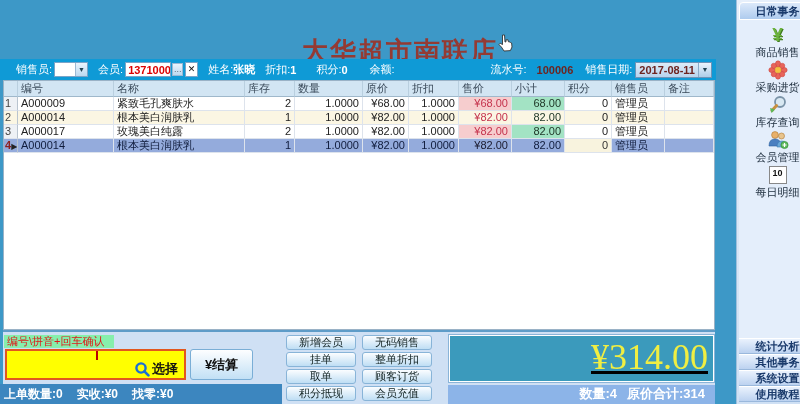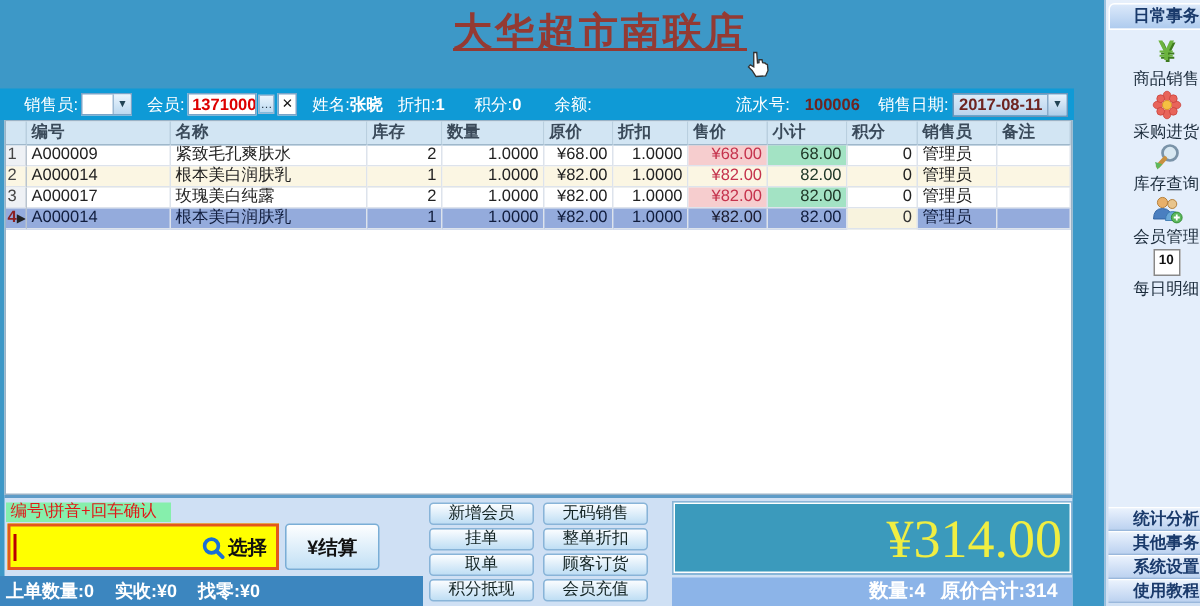--- a/index.html
+++ b/index.html
@@ -2,21 +2,21 @@
 <html><head>
 <meta charset="utf-8">
 <style>
   * { margin:0; padding:0; box-sizing:border-box; }
   html,body { width:800px; height:404px; overflow:hidden; }
   body { font-family:"Liberation Sans","DejaVu Sans",sans-serif; }
   .app { position:relative; width:800px; height:404px; background:#3d98c7; }
 
   
   .banner { position:absolute; left:0; top:0; width:718px; height:59px; background:#3d98c7; }
-  .title { position:absolute; left:0; top:4px; width:800px; text-align:center;
+  .title { position:absolute; left:0; top:34px; width:800px; text-align:center;
            font-size:26px; font-weight:bold; color:#943a33; text-decoration:underline;
            letter-spacing:2px; }
   .cursor { position:absolute; left:498px; top:34px; }
 
   
   .member-bar { position:absolute; left:0; top:59px; width:716px; height:21px;
     background:#0f9ad6; display:flex; align-items:center; font-size:11px; color:#fff;
     padding:0 4px; white-space:nowrap; }
   .member-bar .lbl { margin-left:10px; }
   .member-bar .lbl:first-child { margin-left:12px; }
@@ -41,21 +41,21 @@
   .date-combo .arrow-btn { width:13px; height:14px; margin-left:3px;
     background:linear-gradient(#eaf4fd,#aecde8); border-left:1px solid #8aaac8;
     font-size:7px; color:#245; text-align:center; line-height:14px; }
 
   
   .grid { position:absolute; left:3px; top:80px; width:712px; height:250px;
     background:#fff; font-size:11px; border:1px solid #9ab2c6; }
   .grow { display:grid; grid-template-columns:14px 96px 131px 50px 68px 46px 50px 53px 53px 47px 53px 49px; }
   .c { height:14px; line-height:13px; padding:0 3px; border-right:1px solid #dde3ec;
        border-bottom:1px solid #dde3ec; overflow:hidden; white-space:nowrap; color:#222; }
-  .h .c { height:16px; line-height:15px; background:#d2e5f3; color:#3a4a5a; font-weight:bold;
+  .h .c { height:16px; line-height:15px; background:#d2e5f3; color:#3a4a5a; font-weight:normal;
           border-right:1px solid #b9cfdf; border-bottom:1px solid #9fb8cb; }
   .ind { background:#eef1f5; border-right:1px solid #b9c4cf; padding:0 1px; text-align:left; color:#444; }
   .num { text-align:right; }
   .alt .c { background:#fbf6e3; }
   .price-c { background:#f6cdce; color:#c5334d; }
   .sub-c { background:#a3e3c4; color:#203828; }
   .sel .c { background:#94abdc; color:#101c3c; }
   .sel .price-c { background:#94abdc; color:#1a1a2e; }
   .sel .sub-c { background:#94abdc; }
   .sel .pts-c { background:#f8f3de; color:#333; }
@@ -65,38 +65,38 @@
 
   
   .bottom { position:absolute; left:3px; top:330px; width:712px; height:74px;
     background:#cfe0f4; border-top:2px solid #5e9cc8; }
   .hint-strip { position:absolute; left:1px; top:3px; width:110px; height:13px;
     background:#86efac; color:#e01818; font-size:11px; line-height:13px; padding-left:3px; }
   .chk-wrap { position:absolute; left:114px; top:18px; display:flex; align-items:center;
     font-size:11px; color:#223; }
   .chk { width:10px; height:10px; background:#fff; border:1px solid #567; margin-right:3px; }
   .yellow-input { position:absolute; left:2px; top:17px; width:181px; height:31px;
-    background:#ffff00; border:2px solid #e2571e; display:flex; align-items:center; }
+    background:#ffff00; border:2px solid #e2571e; display:flex; align-items:center;flex-direction:column; }
   .caret { width:2px; height:18px; background:#b00; margin-left:2px; }
   .select-btn { margin-left:auto; display:flex; align-items:center; padding-right:6px;
     font-size:13px; font-weight:bold; color:#111; }
   .settle-btn { position:absolute; left:187px; top:17px; width:63px; height:31px;
     background:linear-gradient(#fdfeff,#c2e0f5); border:1px solid #7aaed6; border-radius:3px;
     font-size:13px; font-weight:bold; color:#111; text-align:center; line-height:29px; }
   .status-bar { position:absolute; left:-3px; top:52px; width:282px; height:22px;
     background:#3c86bf; color:#fff; font-size:12px; font-weight:bold; line-height:20px;
     padding-left:4px; display:flex; }
   .status-bar span { margin-right:14px; }
   .btn-grid { position:absolute; left:283px; top:3px; display:grid;
     grid-template-columns:70px 70px; grid-auto-rows:15px; column-gap:6px; row-gap:2px; }
   .pbtn { background:linear-gradient(#fbfdff,#bfdef4); border:1px solid #88b4d8; border-radius:3px;
     font-size:11px; color:#122; text-align:center; line-height:13px; }
   .total-panel { position:absolute; left:445px; top:2px; width:267px; height:49px;
     background:#3b9abc; border:1px solid #8ab4d8; outline:1px solid #fff; outline-offset:-2px;
-    display:flex; align-items:center; justify-content:flex-end; }
+    display:flex; justify-content:flex-end;text-decoration:underline; }
   .total-amt { font-family:"Liberation Serif","DejaVu Serif",serif; font-size:36px;
     color:#f0ee42; padding-right:6px; line-height:44px; }
   .sum-bar { position:absolute; left:445px; top:53px; width:267px; height:19px;
     background:#8cb4e8; color:#fff; font-size:13px; font-weight:bold; line-height:18px;
     display:flex; justify-content:flex-end; }
   .sum-bar span { margin-right:10px; }
 
   
   .sidebar { position:absolute; left:718px; top:0; width:82px; height:404px;
     background:linear-gradient(#e6effb,#cfe0f4); display:flex; flex-direction:column;

